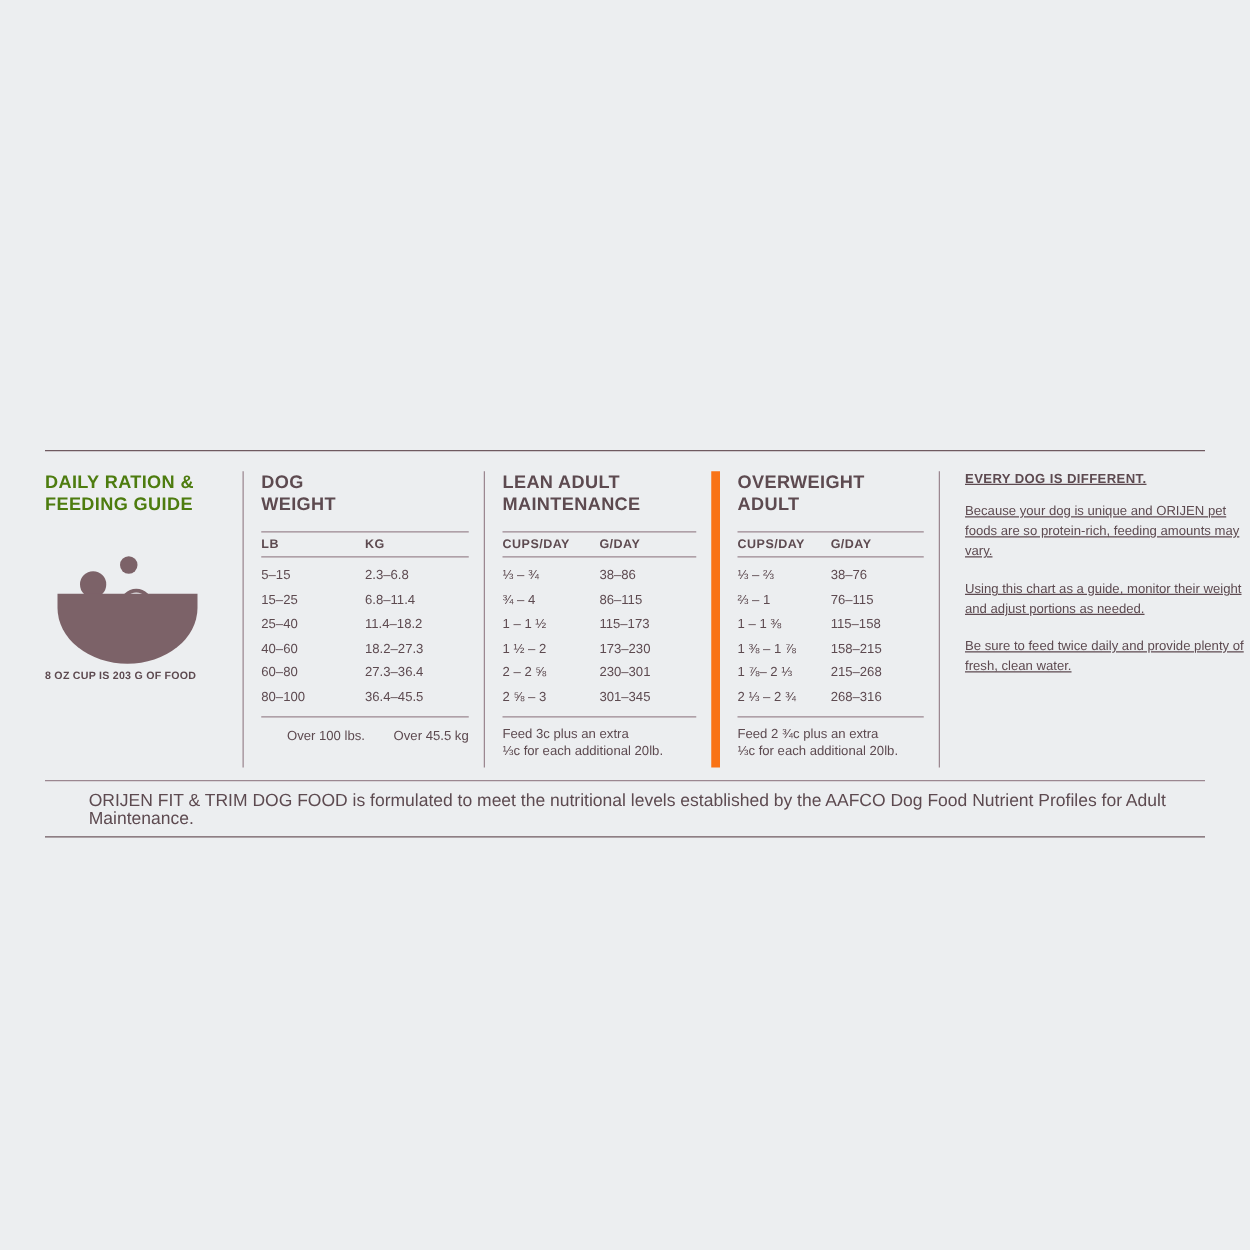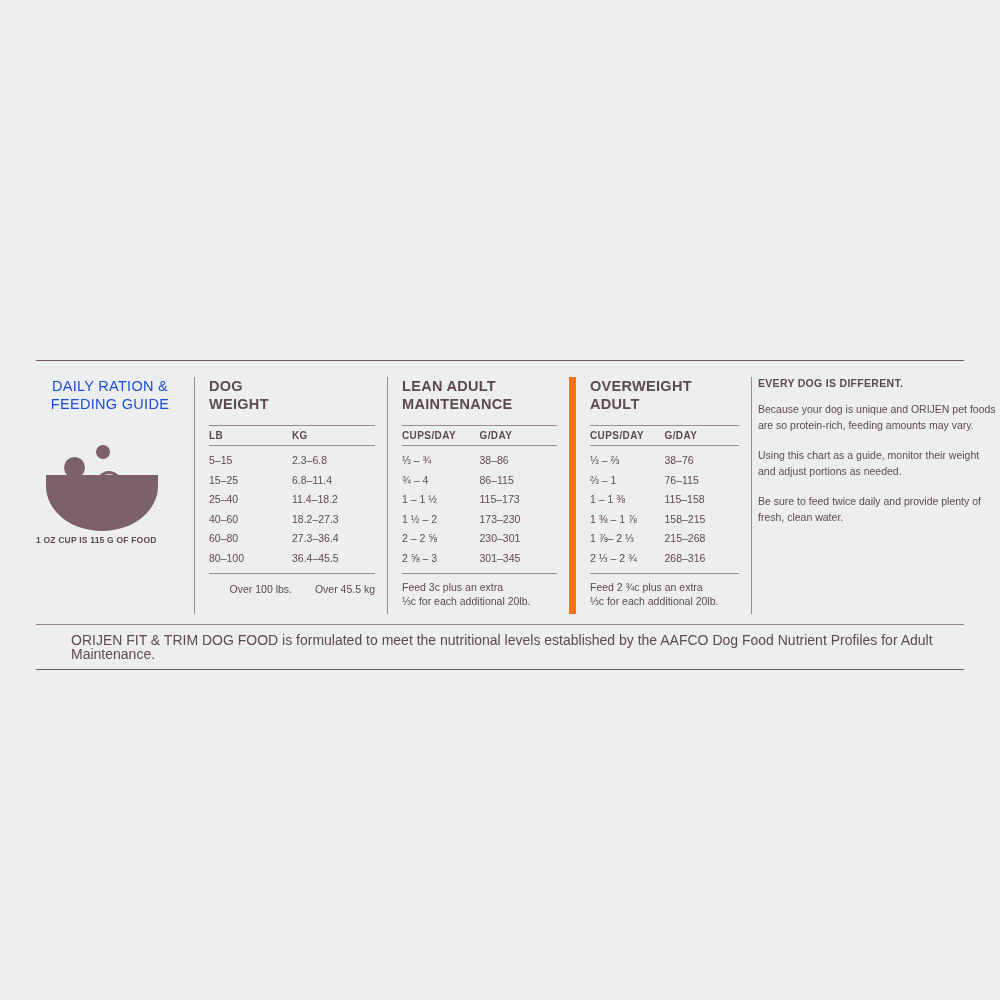--- a/index.html
+++ b/index.html
@@ -48,26 +48,25 @@
   }
 
   
   .left-col {
     width: 148px;
     flex: 0 0 148px;
     padding-right: 10px;
   }
   .guide-title {
     font-size: 14.5px;
-    font-weight: normal;
+    font-weight: bold;
     letter-spacing: 0.3px;
     line-height: 1.25;
-    color: #1d4ed8;
+    color: #4d7c0f;
     text-transform: uppercase;
-    text-align: center;
   }
   .bowl-wrap {
     position: relative;
     height: 92px;
     margin-top: 24px;
   }
   .bowl {
     position: absolute;
     left: 10px;
     top: 38px;
@@ -155,22 +154,23 @@
     min-height: 34px;
   }
 
   
 
   
   .right-col {
     width: 248px;
     flex: 0 0 248px;
     border-left: 1px solid #9b8790;
-    padding-left: 6px;
+    padding-left: 20px;
     box-sizing: border-box;
+    text-decoration: underline;
   }
   .right-title {
     font-size: 10.5px;
     font-weight: bold;
     letter-spacing: 0.3px;
     text-transform: uppercase;
     margin-bottom: 12px;
   }
   .right-para {
     font-size: 10.5px;
@@ -205,21 +205,21 @@
         <div class="guide-title" style="white-space: pre-line;">DAILY RATION &amp;
 FEEDING GUIDE</div>
 
         <div class="bowl-wrap">
           <div class="kibble k1"></div>
           <div class="kibble k2"></div>
           <div class="kibble k3"></div>
           <div class="bowl"></div>
         </div>
 
-        <div class="cup-note">1 OZ CUP IS 115 G OF FOOD</div>
+        <div class="cup-note">8 OZ CUP IS 203 G OF FOOD</div>
       </div>
 
       <div class="table-block">
 
         <div class="col-group dog">
           <div class="group-title" style="white-space: pre-line;">DOG
 WEIGHT</div>
           <div class="subhead-row">
             <div class="subhead sh-a">LB</div>
             <div class="subhead sh-b">KG</div>

